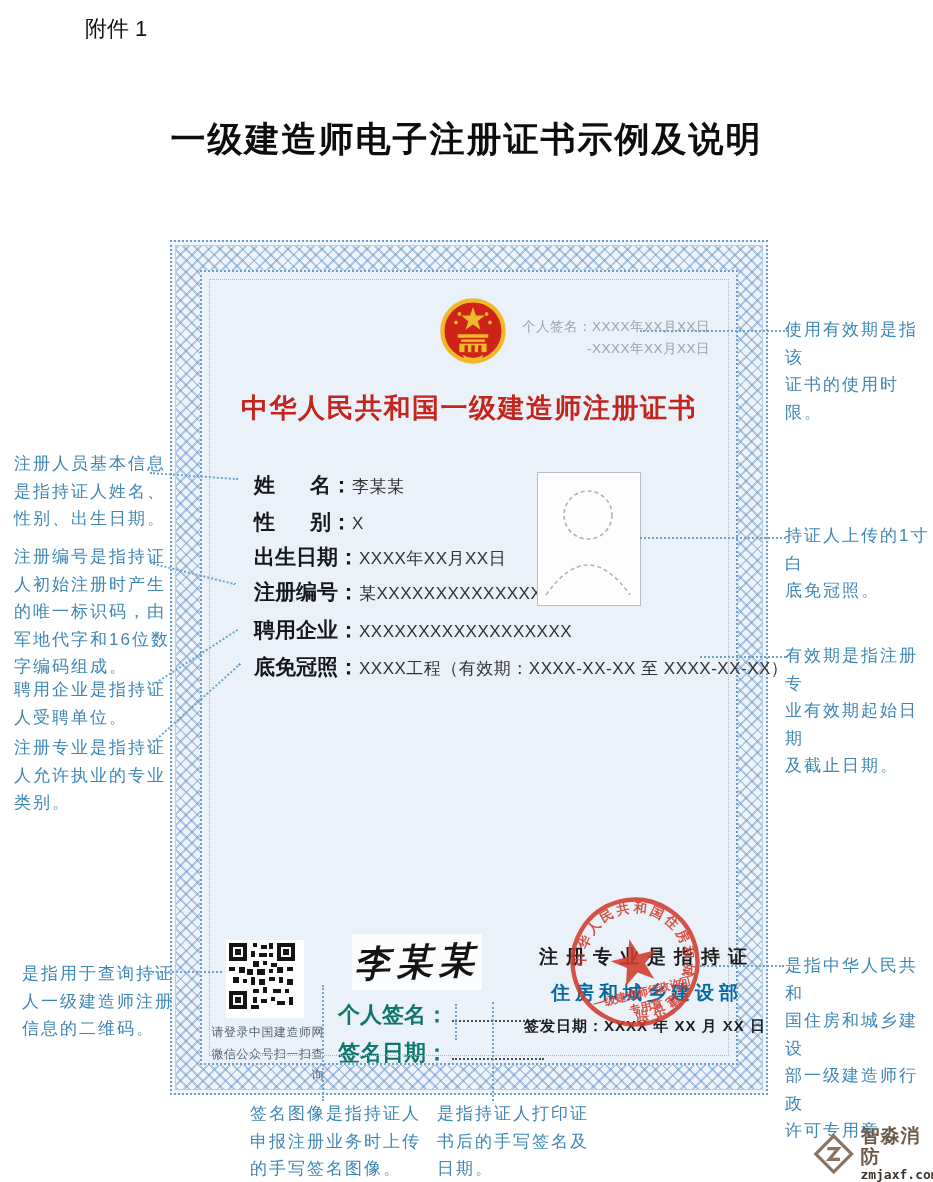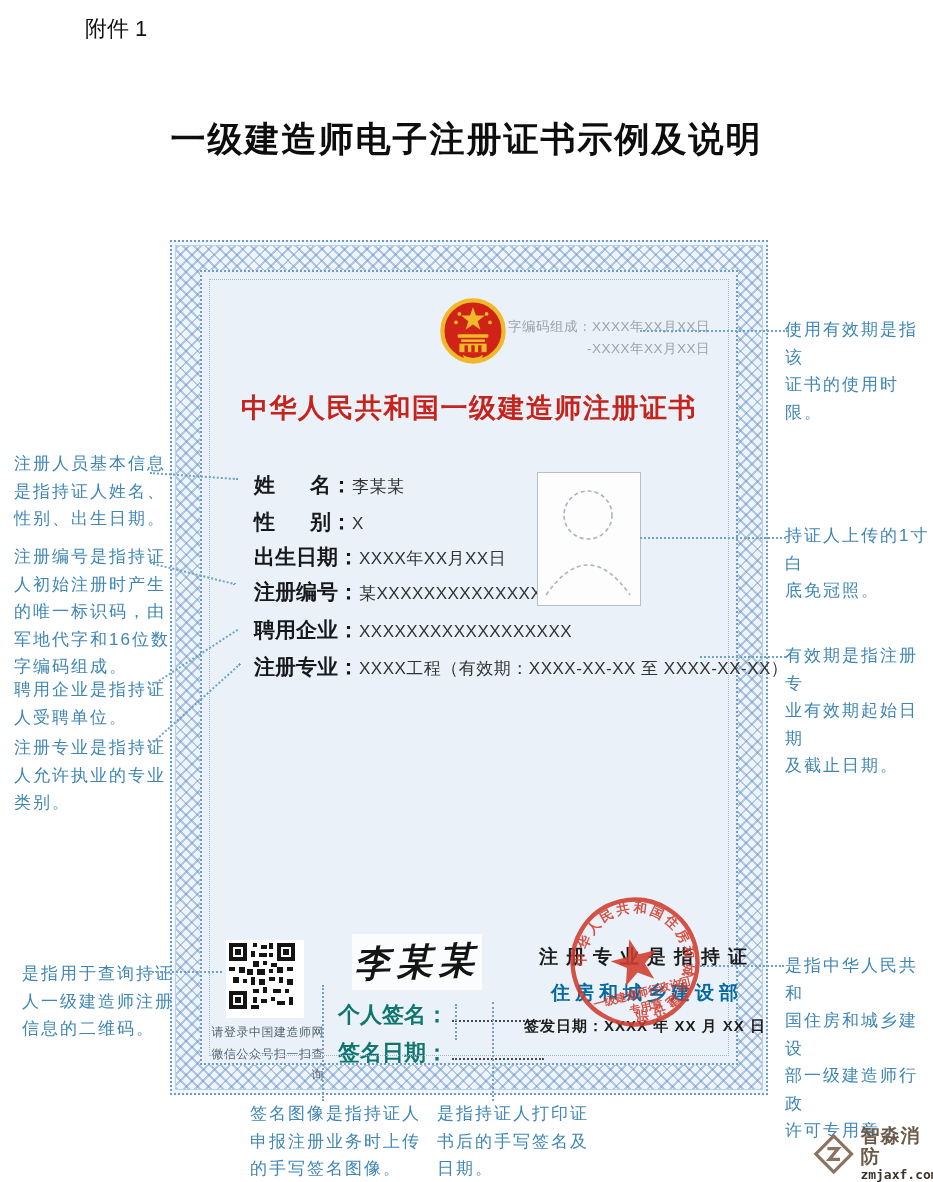--- a/index.html
+++ b/index.html
@@ -121,31 +121,31 @@
             <rect x="22" y="46" width="36" height="4" rx="1" fill="#f0b929"></rect>
             <rect x="26" y="52" width="28" height="3" fill="#f0b929"></rect>
             <rect x="24" y="57" width="32" height="10" fill="#f0b929"></rect>
             <rect x="30" y="59" width="4" height="8" fill="#cf2318"></rect>
             <rect x="38" y="59" width="4" height="8" fill="#cf2318"></rect>
             <rect x="46" y="59" width="4" height="8" fill="#cf2318"></rect>
             <path d="M28,70 Q40,78 52,70 L50,75 Q40,81 30,75 Z" fill="#f0b929"></path>
           </svg>
         </div>
 
-        <div class="abs validity">字编码组成：XXXX年XX月XX日
+        <div class="abs validity">个人签名：XXXX年XX月XX日
 -XXXX年XX月XX日</div>
 
         <div class="abs cert-title">中华人民共和国一级建造师注册证书</div>
 
         <div class="abs field f0"><span class="flabel">姓      名：</span><span class="fvalue">李某某</span></div>
         <div class="abs field f1"><span class="flabel">性      别：</span><span class="fvalue">X</span></div>
         <div class="abs field f2"><span class="flabel">出生日期：</span><span class="fvalue">XXXX年XX月XX日</span></div>
         <div class="abs field f3"><span class="flabel">注册编号：</span><span class="fvalue">某XXXXXXXXXXXXXXXX</span></div>
         <div class="abs field f4"><span class="flabel">聘用企业：</span><span class="fvalue">XXXXXXXXXXXXXXXXXX</span></div>
-        <div class="abs field f5"><span class="flabel">注册专业：</span><span class="fvalue">XXXX工程（有效期：XXXX-XX-XX 至 XXXX-XX-XX）</span></div>
+        <div class="abs field f5"><span class="flabel">底免冠照：</span><span class="fvalue">XXXX工程（有效期：XXXX-XX-XX 至 XXXX-XX-XX）</span></div>
 
         <div class="abs photo">
           <svg viewBox="0 0 100 130" width="100" height="130">
             <circle cx="50" cy="42" r="24" fill="none" stroke="#aab4bf" stroke-width="1.6" stroke-dasharray="4 3"></circle>
             <path d="M8,122 Q50,62 92,122" fill="none" stroke="#aab4bf" stroke-width="1.6" stroke-dasharray="4 3"></path>
           </svg>
         </div>
 
         <div class="abs qr">
           <svg viewBox="0 0 33 33" width="66" height="66" shape-rendering="crispEdges">

